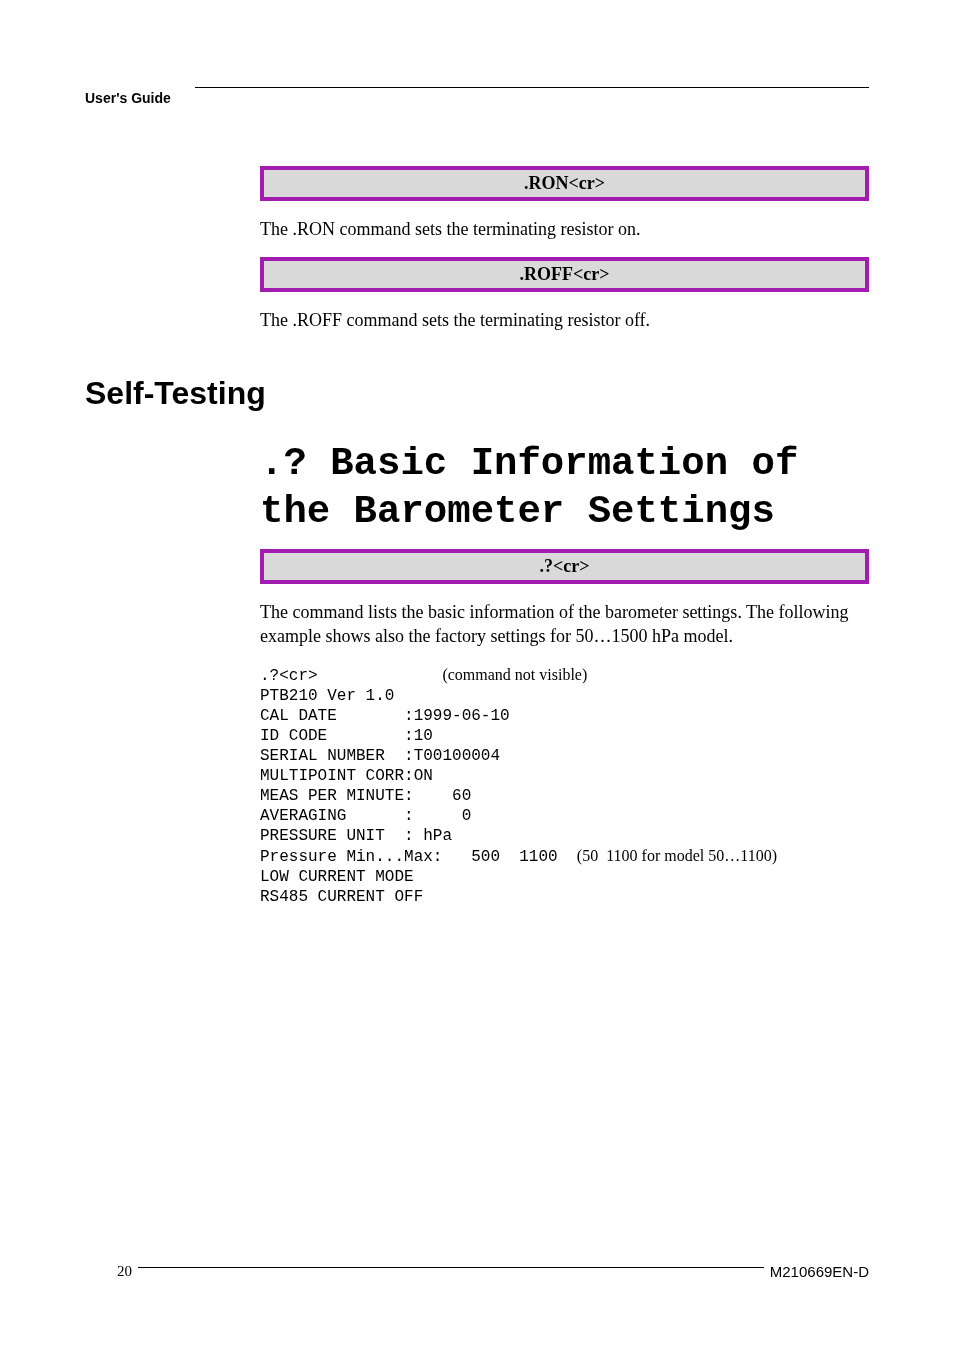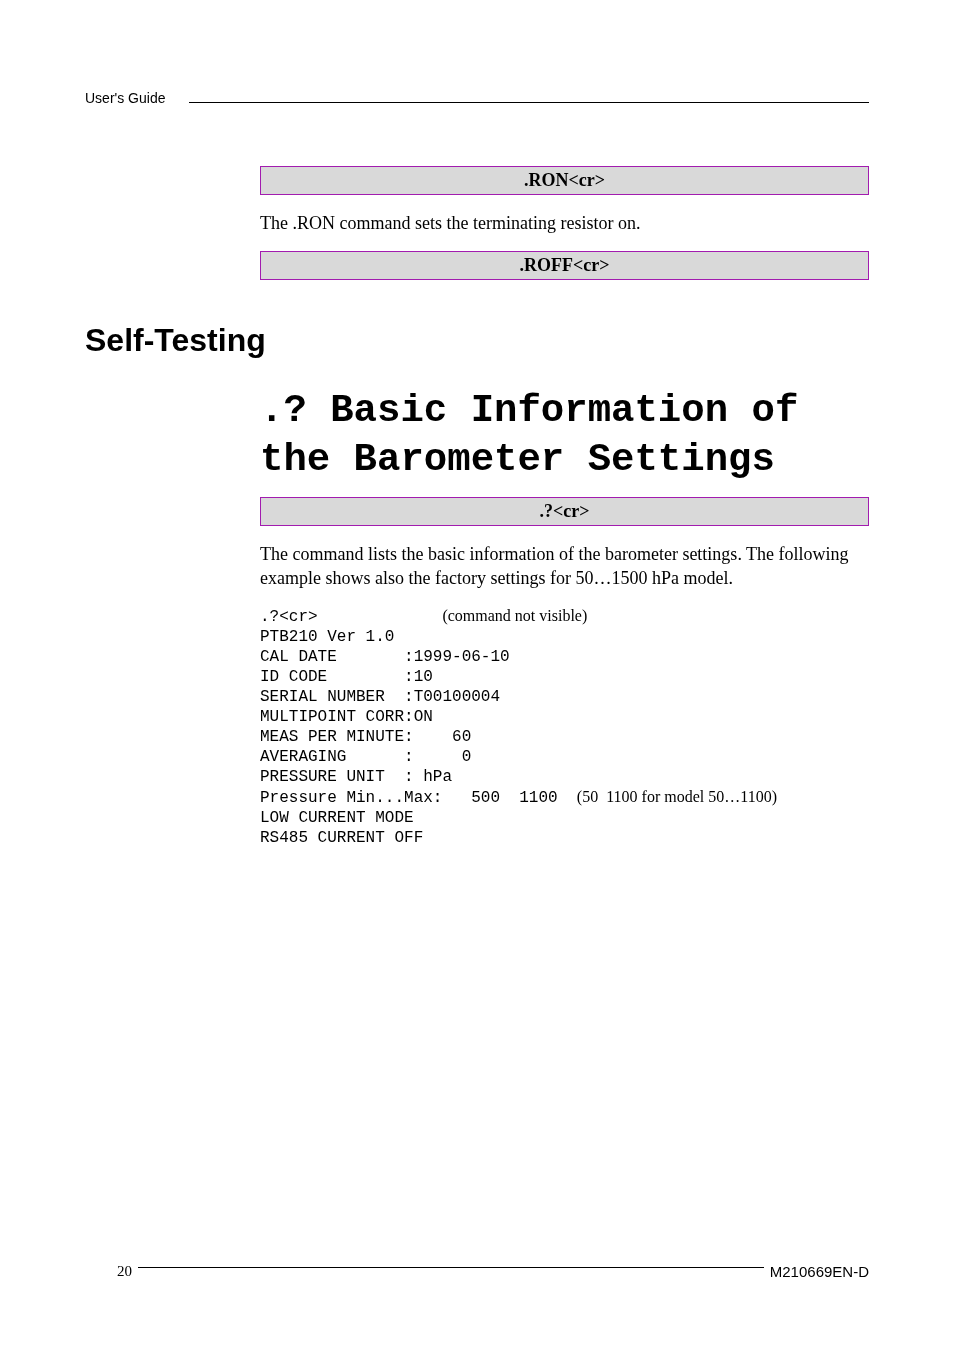--- a/index.html
+++ b/index.html
@@ -14,38 +14,39 @@
     box-sizing: border-box;
   }
   .page {
     padding: 90px 85px 0 85px;
     box-sizing: border-box;
   }
   .header-line {
     font-family: Arial, Helvetica, sans-serif;
     font-size: 14px;
     display: flex;
-    align-items: flex-end;
+    align-items: flex-start;
     gap: 20px;
     margin-bottom: 60px;
+    font-weight: bold;
   }
   .header-rule {
     flex: 1;
     border-bottom: 1px solid #000;
     margin-left: 4px;
     height: 0;
     position: relative;
     top: -3px;
   }
   .content-narrow {
     margin-left: 175px;
     margin-right: 0;
   }
   .cmd-box {
-    border: 1px solid #a21caf;
+    border: 4px solid #a21caf;
     background: #d9d9d9;
     text-align: center;
     font-weight: bold;
     font-family: "Times New Roman", Times, serif;
     font-size: 18px;
     padding: 3px 0;
     margin-top: 6px;
     margin-bottom: 16px;
   }
   .body-text {
@@ -105,20 +106,21 @@
   <div class="header-line">
     <span>User's Guide</span>
     <span class="header-rule"></span>
   </div>
 
   <div class="content-narrow">
     <div class="cmd-box">.RON&lt;cr&gt;</div>
     <p class="body-text">The .RON command sets the terminating resistor on.</p>
 
     <div class="cmd-box">.ROFF&lt;cr&gt;</div>
+    <p class="body-text">The .ROFF command sets the terminating resistor off.</p>
   </div>
 
   <h1 class="section">Self-Testing</h1>
 
   <div class="content-narrow">
     <h2 class="subsection">.? Basic Information of the Barometer Settings</h2>
 
     <div class="cmd-box">.?&lt;cr&gt;</div>
 
     <p class="body-text">The command lists the basic information of the barometer settings. The following example shows also the factory settings for 50…1500 hPa model.</p>

